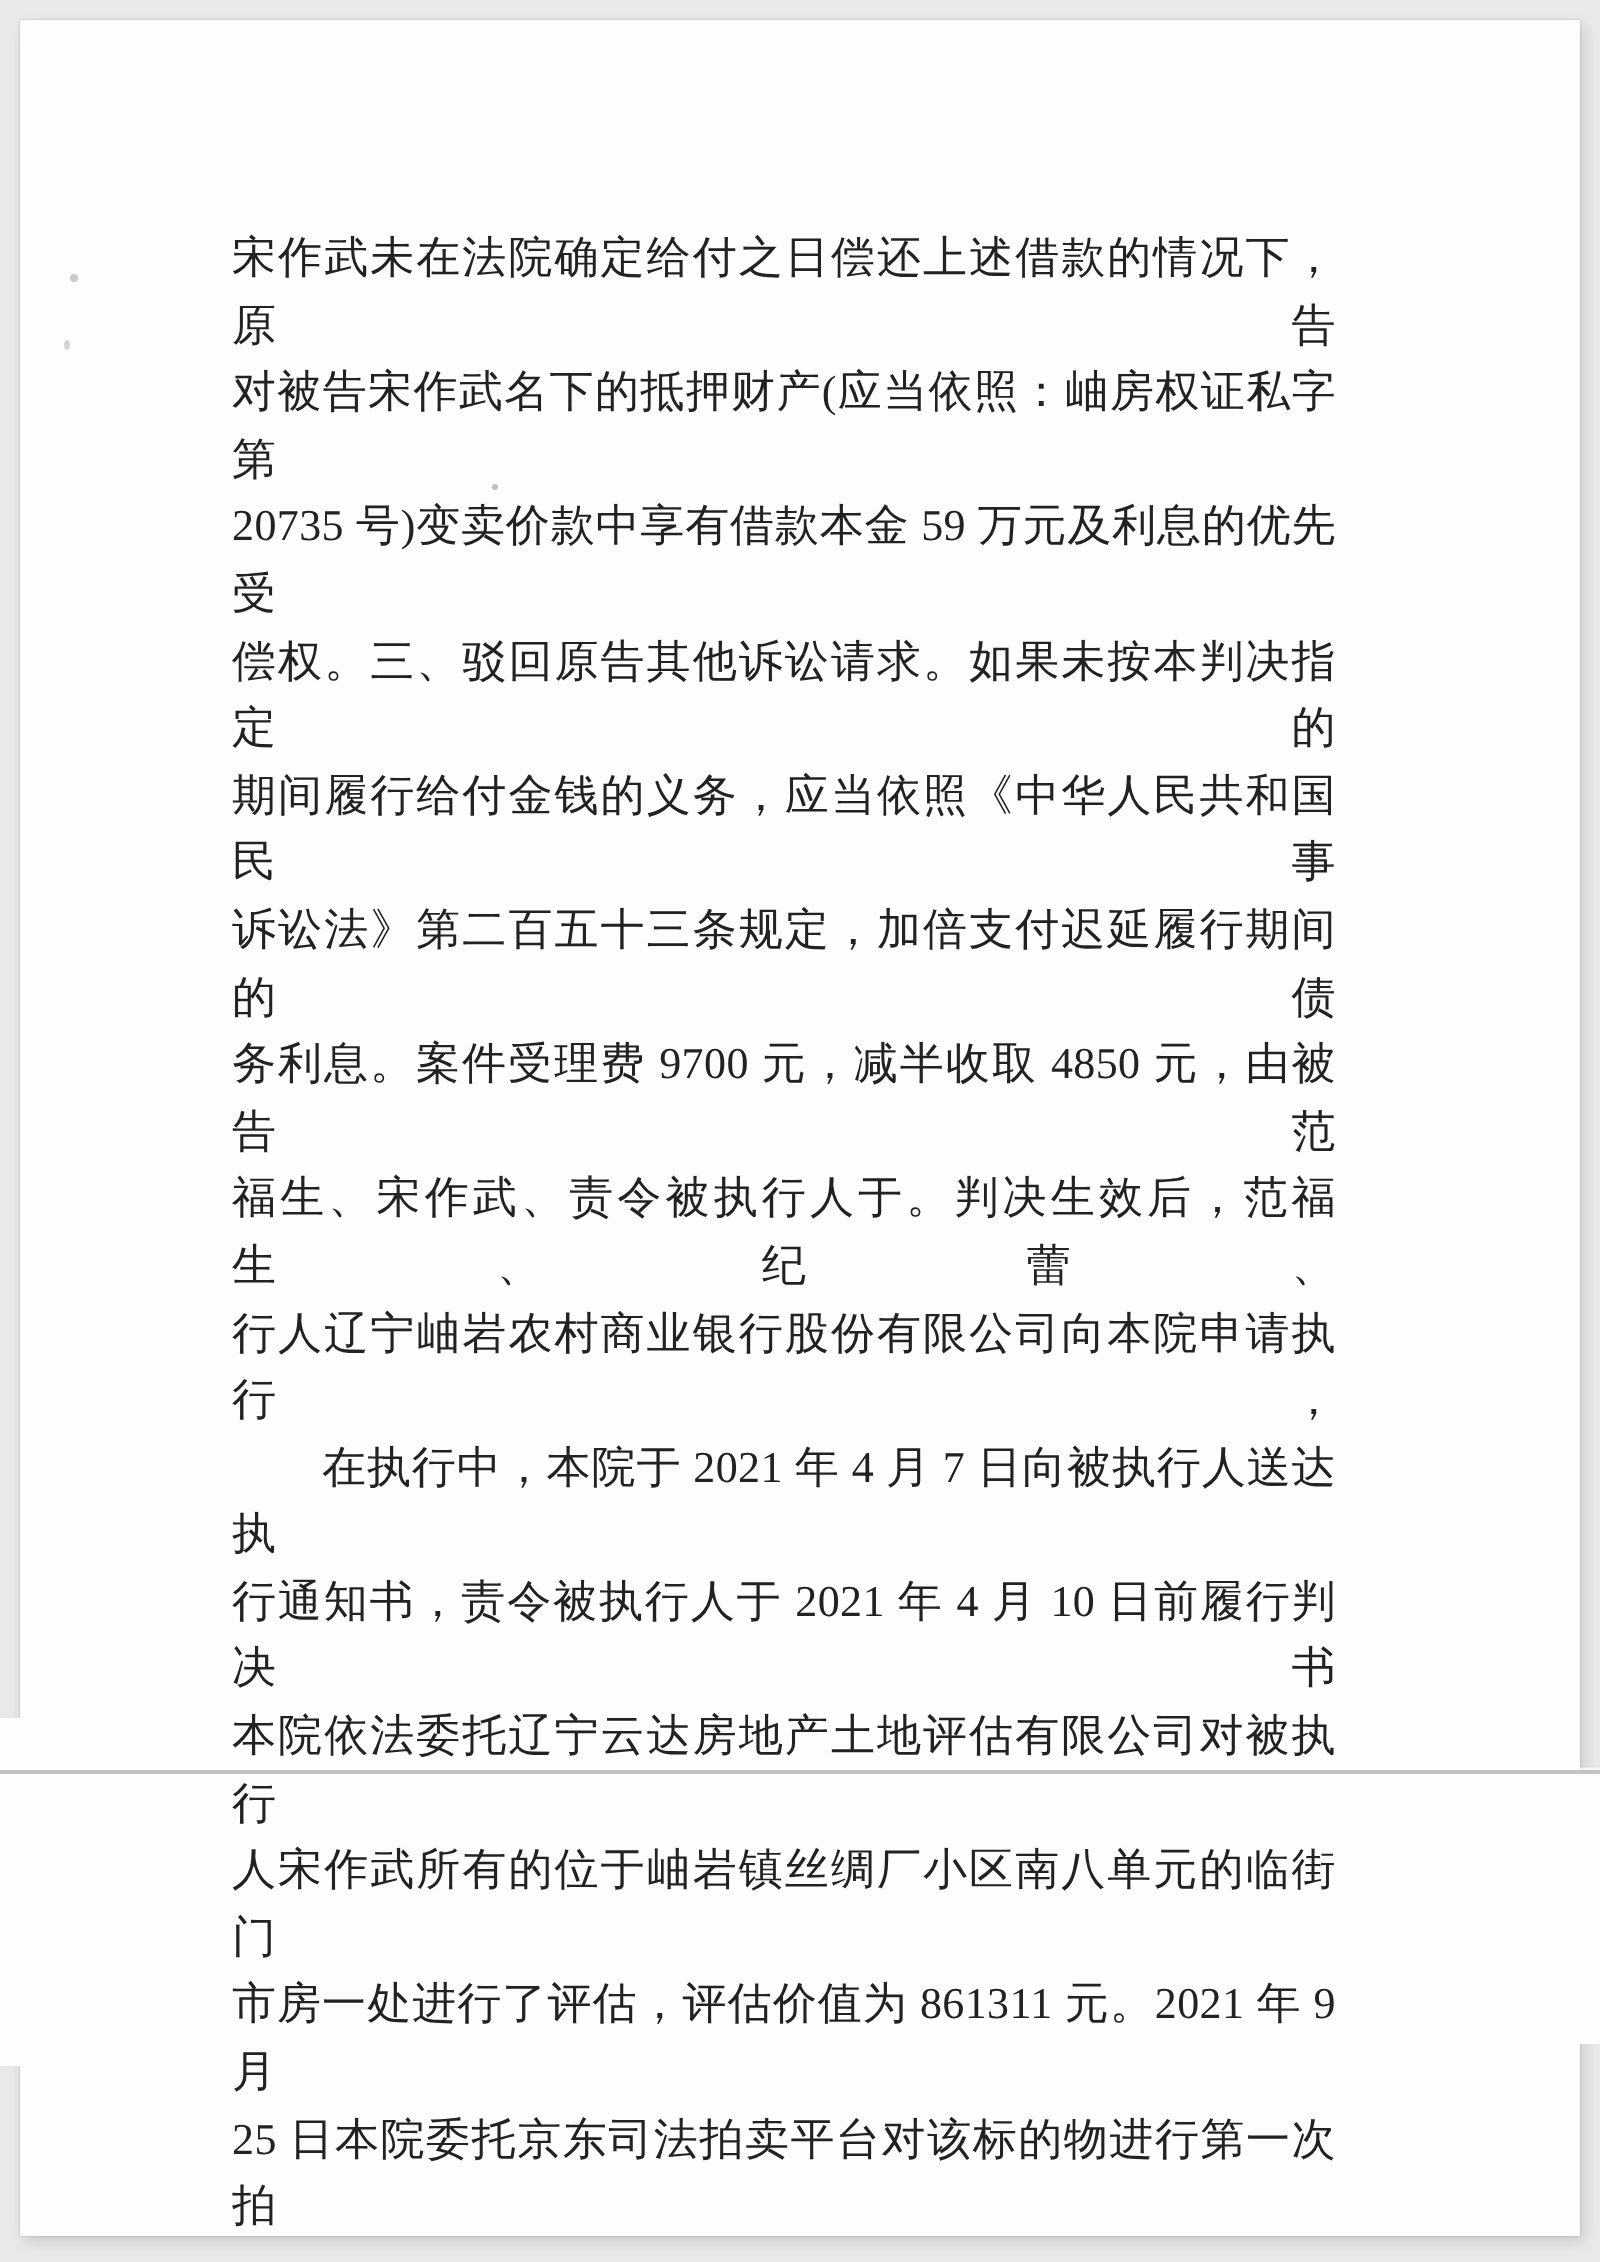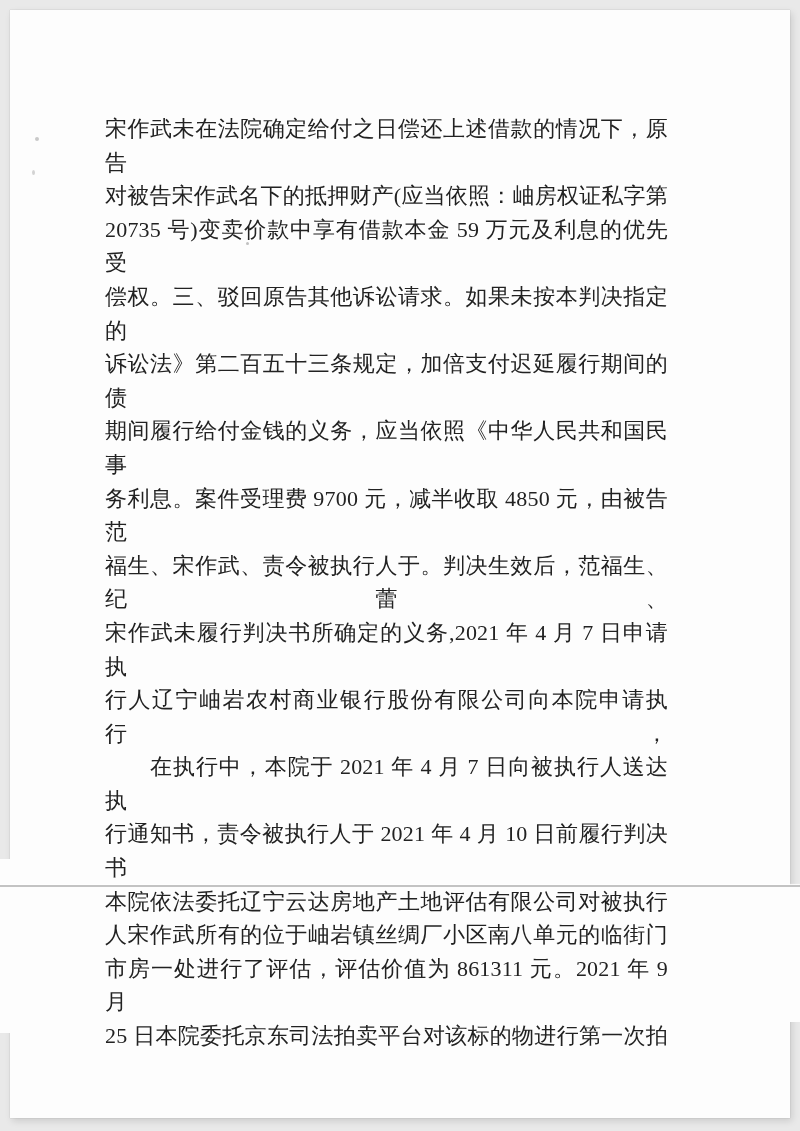--- a/index.html
+++ b/index.html
@@ -50,20 +50,21 @@
     left: 105px; top: 112px;
     width: 563px;
     color: var(--text);
     font-size: 22px;
     line-height: 33.6px;
     letter-spacing: 0.2px;
   }
   .line {
     text-align: justify;
     text-align-last: justify;
+    margin-left: 11px;
   }
   .line.end { text-align-last: left; }
   .line.indent { text-indent: 45px; }
   .speck {
     position: absolute;
     border-radius: 50%;
     background: #c9c9c9;
   }
   .speck.s1 { left: 35px; top: 137px; width: 4px; height: 4px; }
   .speck.s2 { left: 32px; top: 170px; width: 3px; height: 5px; background: #d3d3d3; }
@@ -78,25 +79,24 @@
   <div class="band-right"></div>
   <div class="scan-line"></div>
   <div class="speck s1"></div>
   <div class="speck s2"></div>
   <div class="speck s3"></div>
   <div class="textblock">
       <div class="line">宋作武未在法院确定给付之日偿还上述借款的情况下，原告</div>
       <div class="line">对被告宋作武名下的抵押财产(应当依照：岫房权证私字第</div>
       <div class="line">20735 号)变卖价款中享有借款本金 59 万元及利息的优先受</div>
       <div class="line">偿权。三、驳回原告其他诉讼请求。如果未按本判决指定的</div>
+      <div class="line">期间履行给付金钱的义务，应当依照《中华人民共和国民事</div>
       <div class="line">诉讼法》第二百五十三条规定，加倍支付迟延履行期间的债</div>
-      <div class="line">期间履行给付金钱的义务，应当依照《中华人民共和国民事</div>
       <div class="line">务利息。案件受理费 9700 元，减半收取 4850 元，由被告范</div>
       <div class="line">福生、宋作武、责令被执行人于。判决生效后，范福生、纪蕾、</div>
-      <div class="line">宋作武未履行判决书所确定的义务,2021 年 4 月 7 日申请执</div>
       <div class="line">行人辽宁岫岩农村商业银行股份有限公司向本院申请执行，</div>
       <div class="line indent">在执行中，本院于 2021 年 4 月 7 日向被执行人送达执</div>
       <div class="line">行通知书，责令被执行人于 2021 年 4 月 10 日前履行判决书</div>
       <div class="line">本院依法委托辽宁云达房地产土地评估有限公司对被执行</div>
       <div class="line">人宋作武所有的位于岫岩镇丝绸厂小区南八单元的临街门</div>
       <div class="line">市房一处进行了评估，评估价值为 861311 元。2021 年 9 月</div>
       <div class="line">25 日本院委托京东司法拍卖平台对该标的物进行第一次拍</div>
     </div>
 </div>
 

